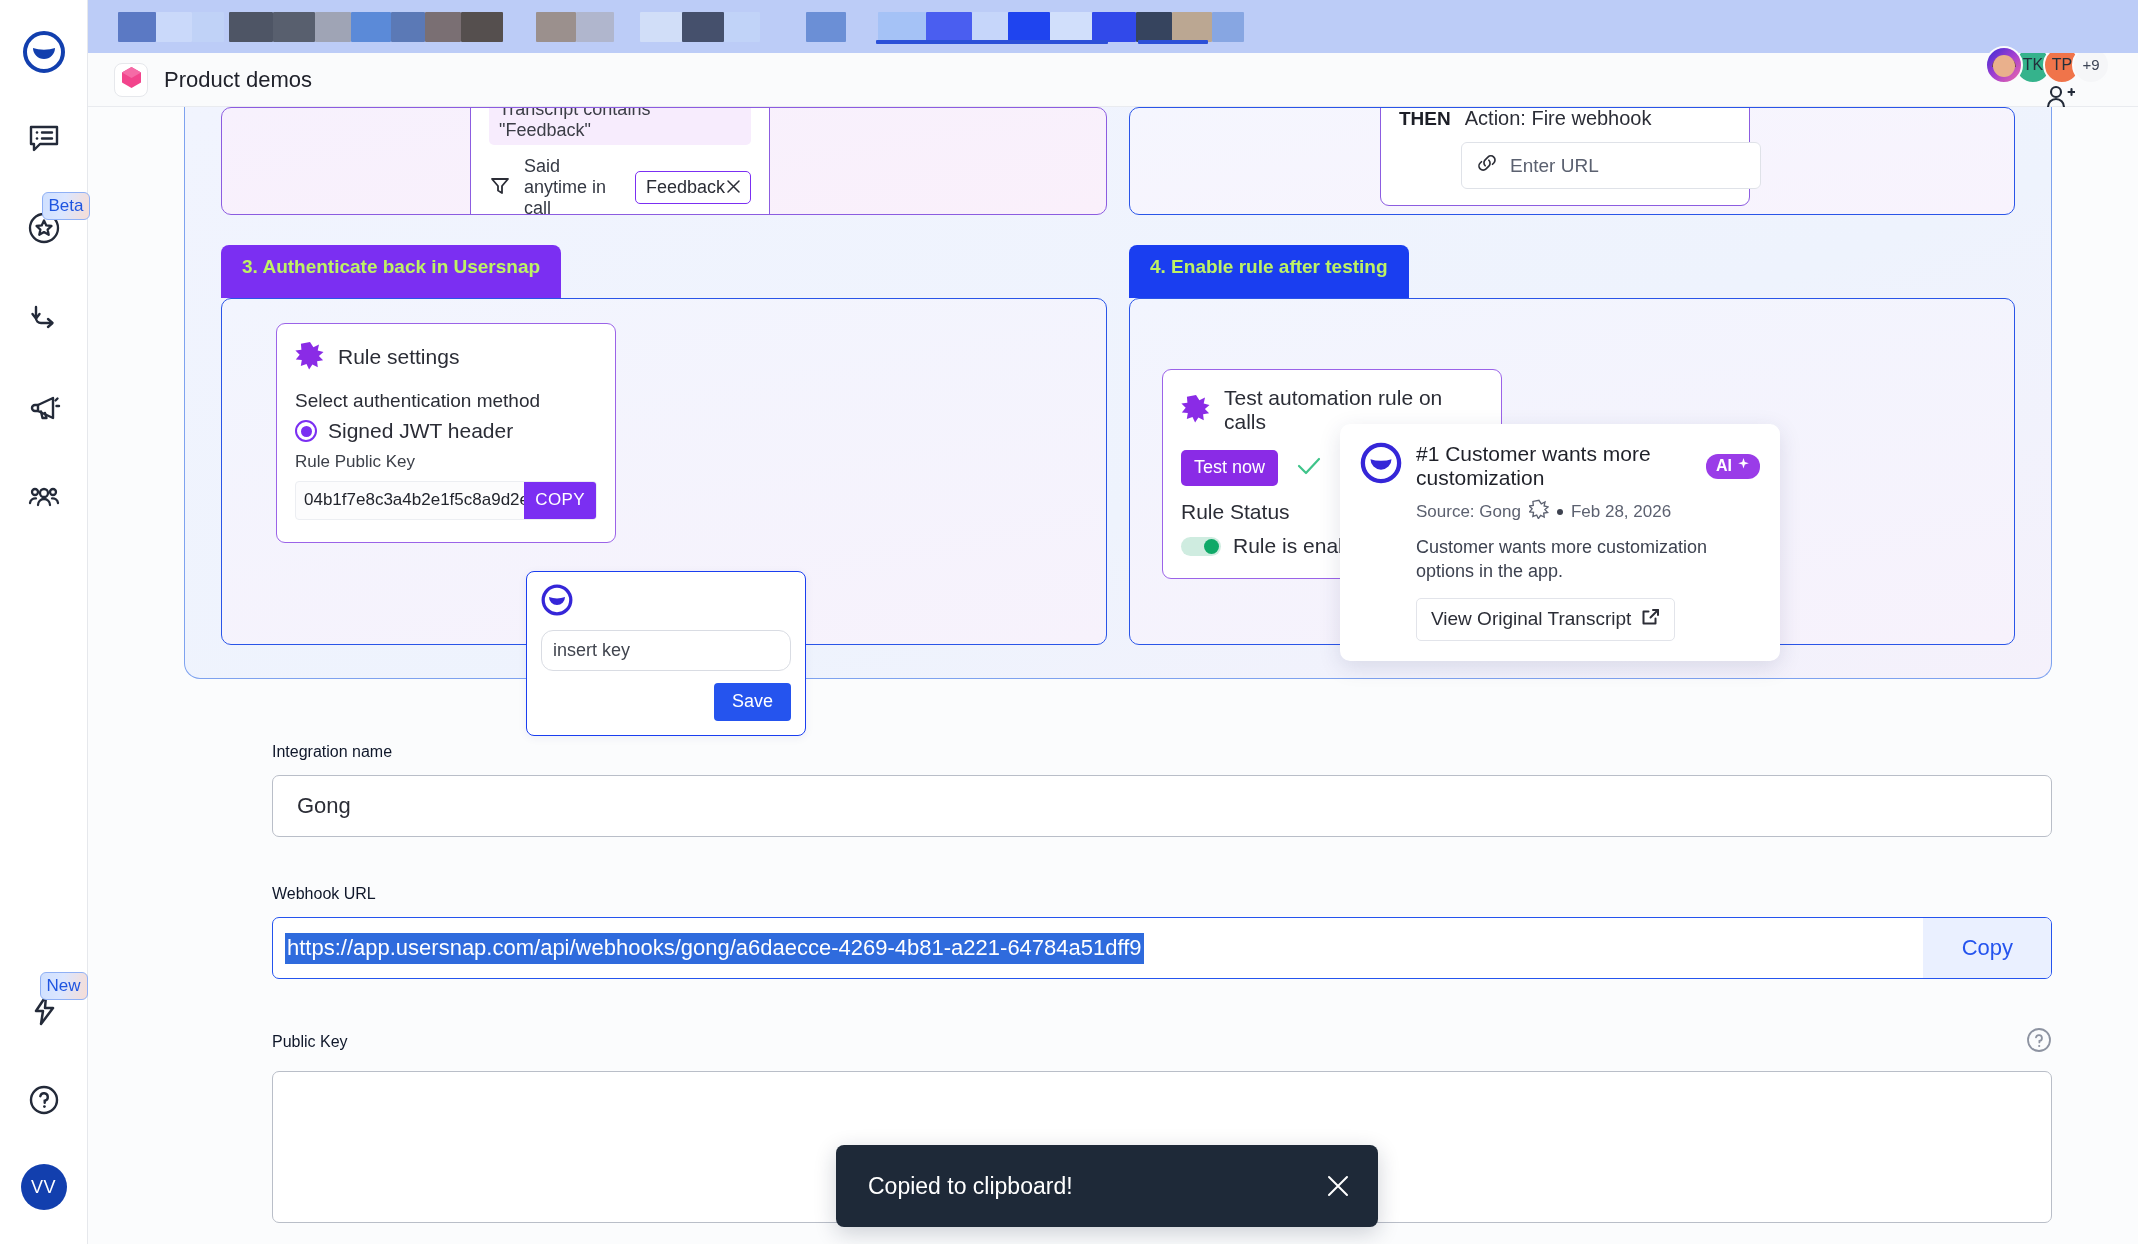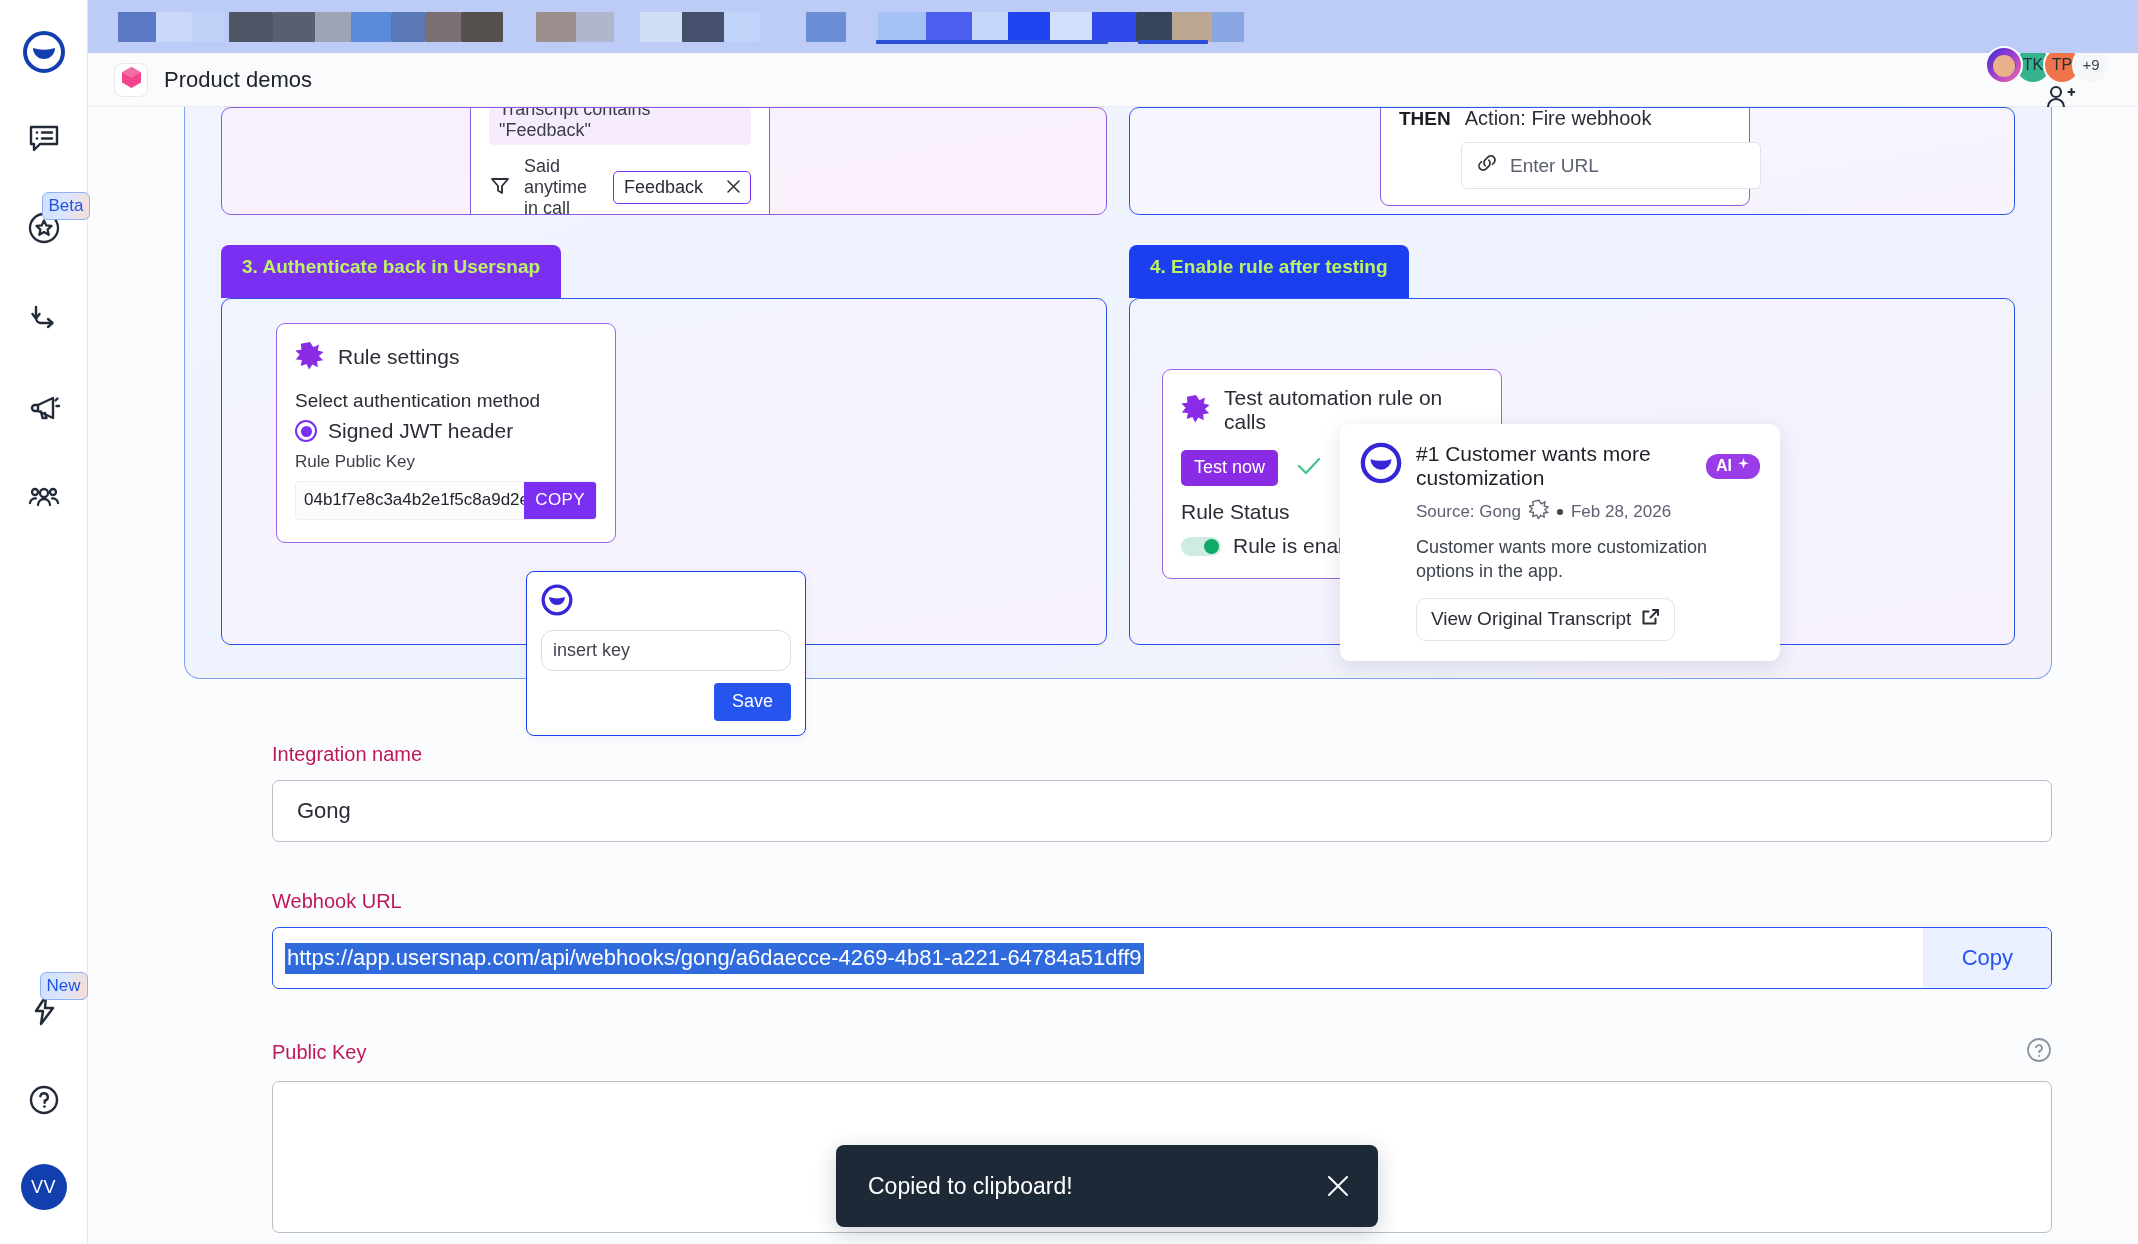--- a/index.html
+++ b/index.html
@@ -145,21 +145,21 @@
   }
   .chip-soft {
     background: #f7ecfd; color: #3b3d46; font-size: 18px;
     border-radius: 5px; padding: 4px 10px; display: inline-block;
   }
   .filter-row { display: flex; align-items: center; gap: 13px; margin-top: 11px; }
   .filter-label { font-size: 18px; color: #343843; }
   .tag-feedback {
     border: 1.5px solid #7b2ff2; border-radius: 5px;
     padding: 5px 10px; font-size: 18px; color: #2b2d36;
-    display: flex; align-items: center; gap: 24px;
+    display: flex; align-items: center; gap: 2px;
   }
 
   .then-row { display: flex; align-items: baseline; gap: 14px; }
   .then-lbl { font-weight: bold; font-size: 19px; color: #1d1f27; }
   .then-txt { font-size: 20px; color: #2b2d36; }
   .url-field {
     margin-top: 12px; margin-left: 62px;
     border: 1px solid #dfe2e8; border-radius: 6px;
     background: #fff; padding: 10px 14px;
     display: flex; align-items: center; gap: 12px;
@@ -254,27 +254,27 @@
   .ai-badge {
     background: #9a3ce8; color: #fff; font-size: 16px; font-weight: bold;
     border-radius: 12px; padding: 3px 10px 4px 10px;
     display: flex; align-items: center; gap: 5px;
   }
   .fb-src { font-size: 17px; color: #5c6170; margin-top: 9px; display: flex; align-items: center; gap: 8px; }
   .fb-dot { width: 6px; height: 6px; border-radius: 50%; background: #3d4250; display:inline-block; }
   .fb-desc { font-size: 18px; color: #3d4250; margin-top: 11px; line-height: 1.35; }
   .fb-btn {
     margin-top: 14px; display: inline-flex; align-items: center; gap: 11px;
-    border: 1px solid #e2e4ea; border-radius: 10px; background: #fff;
+    border: 1px solid #e2e4ea; border-radius: 5px; background: #fff;
     padding: 9px 14px; font-size: 19px; color: #2b2d36; cursor: pointer; justify-content: flex-end;
   }
 
   
   .form { padding: 64px 86px 0 184px; }
-  .field-label { font-size: 20px; color: #be185d; margin-bottom: 14px; }
+  .field-label { font-size: 16px; color: #0f172a; margin-bottom: 14px; }
   .field-label.sp { margin-top: 48px; }
   .text-input {
     border: 1px solid #b9bec8; border-radius: 7px; background: #fff;
     height: 62px; display: flex; align-items: center; padding: 0 24px;
     font-size: 22px; color: #2b2d36;
   }
   .url-wrap {
     border: 1.5px solid #2554ee; border-radius: 7px; background: #fff;
     height: 62px; display: flex; align-items: stretch; overflow: hidden;
   }

